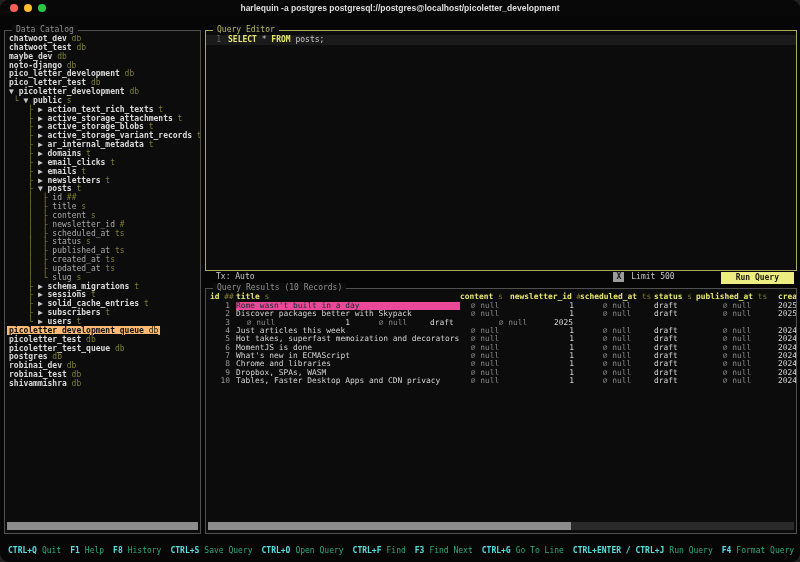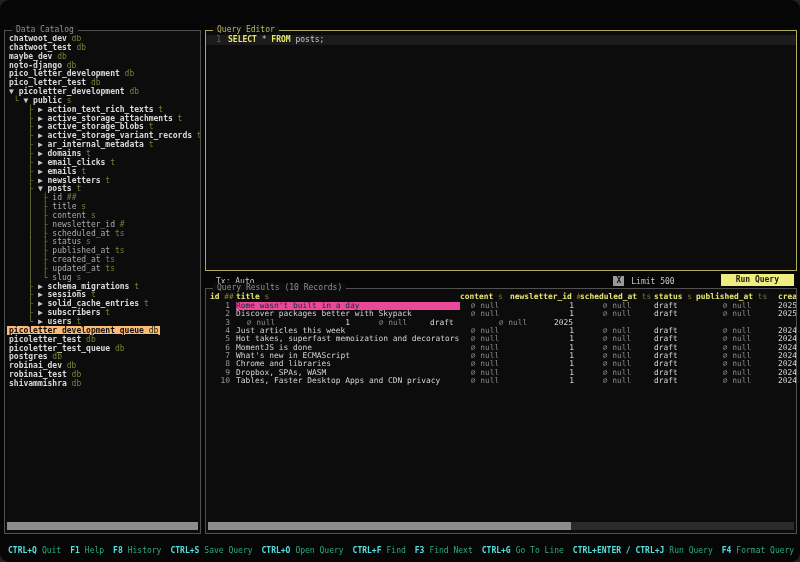--- a/index.html
+++ b/index.html
@@ -36,21 +36,21 @@
   .t-sel .t-inner { background:#fdba74; text-decoration:underline; padding:0 2px; margin-left:-2px; }
   .t-sel .t-name { color:#101010; }
   .t-sel .t-type { color:#26260f; }
   
   .code-line { display:flex; margin-top:4px; font-size:8px; line-height:9.5px; background:#1b1b1b; }
   .gutter { width:15px; text-align:right; color:#636363; margin-right:7px; flex:none; }
   .tok-kw { color:#e5e570; font-weight:bold; white-space:pre; }
   .tok-plain { color:#c9c9c9; white-space:pre; }
   
   .controls { position:absolute; left:205px; top:272px; width:592px; height:14px;
-    display:flex; align-items:flex-end; font-size:8px; color:#c9c9c9; }
+    display:flex; align-items:flex-start; font-size:8px; color:#c9c9c9; }
   .tx-label { margin-left:11px; }
   .limit-chk { margin-left:auto; background:#9a9a9a; color:#141414; font-weight:bold; padding:0 3px; line-height:10px; }
   .limit-label { margin-left:7px; }
   .run-btn { margin-left:46px; margin-right:3px; background:#eded82; color:#23230b; font-weight:bold;
     padding:1px 15px; line-height:10px; border:none; font-family:inherit; font-size:8px; }
   
   .res-inner { overflow:hidden; height:100%; position:relative; }
   .res-head { display:flex; padding:3px 0 1px 4px; font-size:7.9px; line-height:9px; }
   .res-row  { display:flex; padding-left:4px; font-size:7.9px; line-height:8.35px; height:8.35px; }
   .rc { flex:none; overflow:hidden; white-space:pre; }
@@ -69,20 +69,28 @@
     font-size:8px; line-height:10px; white-space:nowrap; overflow:hidden; }
   .f-item { display:flex; gap:5px; }
   .f-key { color:#58e0e0; font-weight:bold; }
   .f-label { color:#2dab7e; }
 </style>
 </head>
 <body>
 
 <div class="window">
 
+  <div class="titlebar">
+    <div class="lights">
+      <span class="light r"></span>
+      <span class="light y"></span>
+      <span class="light g"></span>
+    </div>
+    <span class="win-title">harlequin -a postgres postgresql://postgres@localhost/picoletter_development</span>
+  </div>
 
   <div class="panel" id="sidebar">
     <span class="panel-title">Data Catalog</span>
     <div class="tree" id="tree"><div class="t-row"><span class="t-inner"><span class="t-name">chatwoot_dev</span><span class="t-type"> db</span></span></div><div class="t-row"><span class="t-inner"><span class="t-name">chatwoot_test</span><span class="t-type"> db</span></span></div><div class="t-row"><span class="t-inner"><span class="t-name">maybe_dev</span><span class="t-type"> db</span></span></div><div class="t-row"><span class="t-inner"><span class="t-name">noto-django</span><span class="t-type"> db</span></span></div><div class="t-row"><span class="t-inner"><span class="t-name">pico_letter_development</span><span class="t-type"> db</span></span></div><div class="t-row"><span class="t-inner"><span class="t-name">pico_letter_test</span><span class="t-type"> db</span></span></div><div class="t-row"><span class="t-inner"><span class="t-arrow">▼ </span><span class="t-name">picoletter_development</span><span class="t-type"> db</span></span></div><div class="t-row"><span class="t-inner"><span class="t-guide"> └ </span><span class="t-arrow">▼ </span><span class="t-name">public</span><span class="t-type"> s</span></span></div><div class="t-row"><span class="t-inner"><span class="t-guide">    ├ </span><span class="t-arrow">▶ </span><span class="t-name">action_text_rich_texts</span><span class="t-type"> t</span></span></div><div class="t-row"><span class="t-inner"><span class="t-guide">    ├ </span><span class="t-arrow">▶ </span><span class="t-name">active_storage_attachments</span><span class="t-type"> t</span></span></div><div class="t-row"><span class="t-inner"><span class="t-guide">    ├ </span><span class="t-arrow">▶ </span><span class="t-name">active_storage_blobs</span><span class="t-type"> t</span></span></div><div class="t-row"><span class="t-inner"><span class="t-guide">    ├ </span><span class="t-arrow">▶ </span><span class="t-name">active_storage_variant_records</span><span class="t-type"> t</span></span></div><div class="t-row"><span class="t-inner"><span class="t-guide">    ├ </span><span class="t-arrow">▶ </span><span class="t-name">ar_internal_metadata</span><span class="t-type"> t</span></span></div><div class="t-row"><span class="t-inner"><span class="t-guide">    ├ </span><span class="t-arrow">▶ </span><span class="t-name">domains</span><span class="t-type"> t</span></span></div><div class="t-row"><span class="t-inner"><span class="t-guide">    ├ </span><span class="t-arrow">▶ </span><span class="t-name">email_clicks</span><span class="t-type"> t</span></span></div><div class="t-row"><span class="t-inner"><span class="t-guide">    ├ </span><span class="t-arrow">▶ </span><span class="t-name">emails</span><span class="t-type"> t</span></span></div><div class="t-row"><span class="t-inner"><span class="t-guide">    ├ </span><span class="t-arrow">▶ </span><span class="t-name">newsletters</span><span class="t-type"> t</span></span></div><div class="t-row"><span class="t-inner"><span class="t-guide">    ├ </span><span class="t-arrow">▼ </span><span class="t-name">posts</span><span class="t-type"> t</span></span></div><div class="t-row"><span class="t-inner"><span class="t-guide">    │  ├ </span><span class="t-name t-dim">id</span><span class="t-type"> ##</span></span></div><div class="t-row"><span class="t-inner"><span class="t-guide">    │  ├ </span><span class="t-name t-dim">title</span><span class="t-type"> s</span></span></div><div class="t-row"><span class="t-inner"><span class="t-guide">    │  ├ </span><span class="t-name t-dim">content</span><span class="t-type"> s</span></span></div><div class="t-row"><span class="t-inner"><span class="t-guide">    │  ├ </span><span class="t-name t-dim">newsletter_id</span><span class="t-type"> #</span></span></div><div class="t-row"><span class="t-inner"><span class="t-guide">    │  ├ </span><span class="t-name t-dim">scheduled_at</span><span class="t-type"> ts</span></span></div><div class="t-row"><span class="t-inner"><span class="t-guide">    │  ├ </span><span class="t-name t-dim">status</span><span class="t-type"> s</span></span></div><div class="t-row"><span class="t-inner"><span class="t-guide">    │  ├ </span><span class="t-name t-dim">published_at</span><span class="t-type"> ts</span></span></div><div class="t-row"><span class="t-inner"><span class="t-guide">    │  ├ </span><span class="t-name t-dim">created_at</span><span class="t-type"> ts</span></span></div><div class="t-row"><span class="t-inner"><span class="t-guide">    │  ├ </span><span class="t-name t-dim">updated_at</span><span class="t-type"> ts</span></span></div><div class="t-row"><span class="t-inner"><span class="t-guide">    │  └ </span><span class="t-name t-dim">slug</span><span class="t-type"> s</span></span></div><div class="t-row"><span class="t-inner"><span class="t-guide">    ├ </span><span class="t-arrow">▶ </span><span class="t-name">schema_migrations</span><span class="t-type"> t</span></span></div><div class="t-row"><span class="t-inner"><span class="t-guide">    ├ </span><span class="t-arrow">▶ </span><span class="t-name">sessions</span><span class="t-type"> t</span></span></div><div class="t-row"><span class="t-inner"><span class="t-guide">    ├ </span><span class="t-arrow">▶ </span><span class="t-name">solid_cache_entries</span><span class="t-type"> t</span></span></div><div class="t-row"><span class="t-inner"><span class="t-guide">    ├ </span><span class="t-arrow">▶ </span><span class="t-name">subscribers</span><span class="t-type"> t</span></span></div><div class="t-row"><span class="t-inner"><span class="t-guide">    └ </span><span class="t-arrow">▶ </span><span class="t-name">users</span><span class="t-type"> t</span></span></div><div class="t-row t-sel"><span class="t-inner"><span class="t-name">picoletter_development_queue</span><span class="t-type"> db</span></span></div><div class="t-row"><span class="t-inner"><span class="t-name">picoletter_test</span><span class="t-type"> db</span></span></div><div class="t-row"><span class="t-inner"><span class="t-name">picoletter_test_queue</span><span class="t-type"> db</span></span></div><div class="t-row"><span class="t-inner"><span class="t-name">postgres</span><span class="t-type"> db</span></span></div><div class="t-row"><span class="t-inner"><span class="t-name">robinai_dev</span><span class="t-type"> db</span></span></div><div class="t-row"><span class="t-inner"><span class="t-name">robinai_test</span><span class="t-type"> db</span></span></div><div class="t-row"><span class="t-inner"><span class="t-name">shivammishra</span><span class="t-type"> db</span></span></div></div>
     <div class="hscroll">
       <div class="hthumb" style="width:100%"></div>
     </div>
   </div>
 
   <div class="panel active" id="editor">

